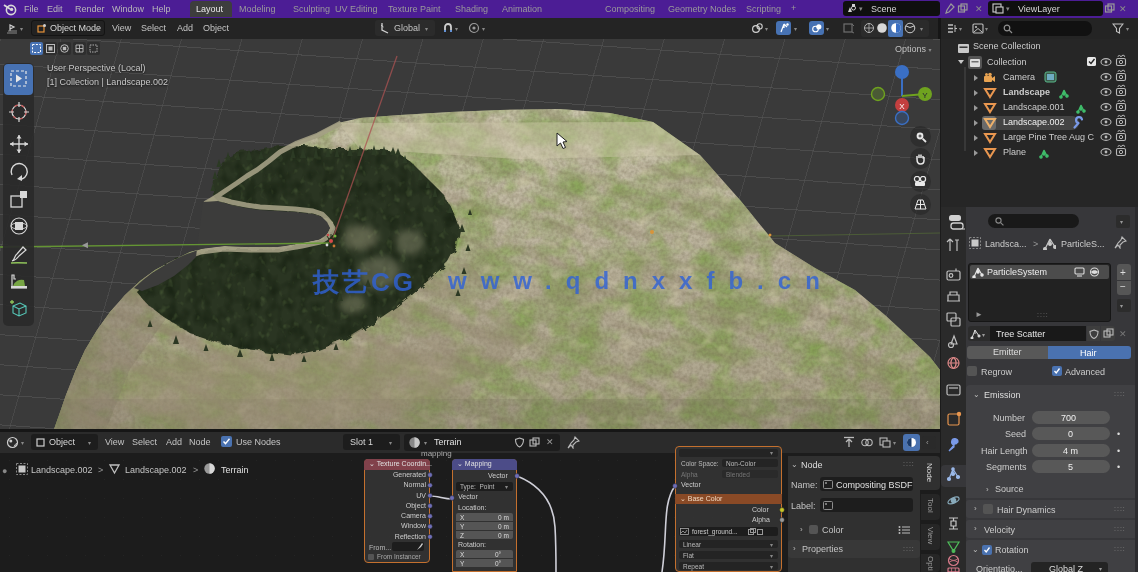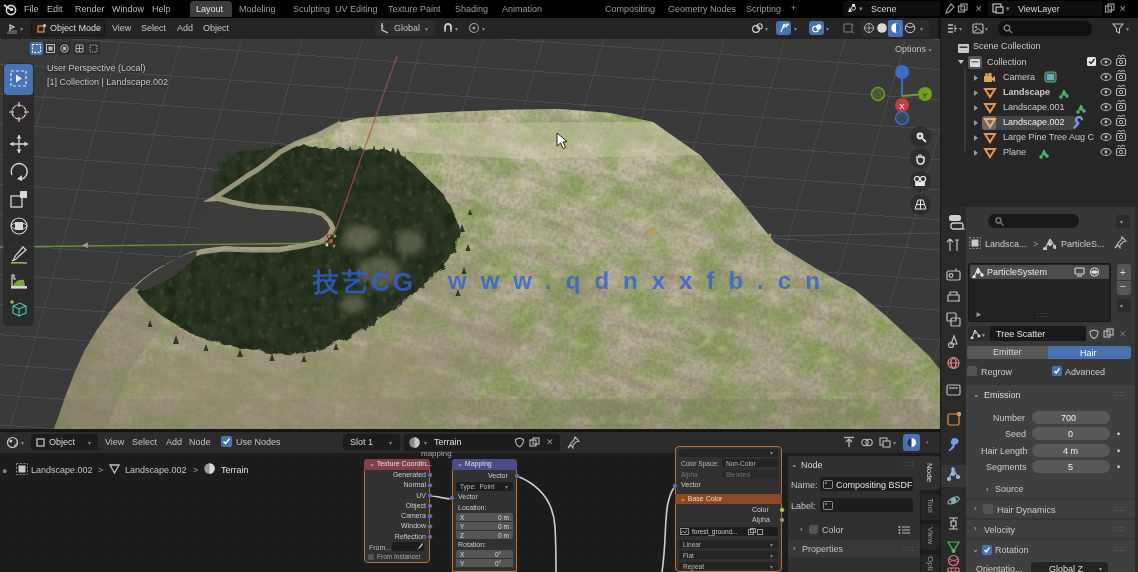--- a/index.html
+++ b/index.html
@@ -6,21 +6,21 @@
   html,body { width:1138px; height:572px; overflow:hidden; background:#1b1b1b; }
   body { font-family:"Liberation Sans", sans-serif; color:#cfcfcf; }
   #app { position:absolute; top:0; left:0; width:1138px; height:572px; }
   .abs { position:absolute; }
   .t { position:absolute; white-space:nowrap; }
 </style>
 </head>
 <body>
 <div id="app">
 
-  <div class="abs" id="topbar" style="left:0;top:0;width:1138px;height:18px;background:#000000;font-size:9px;color:#b8b8b8;">
+  <div class="abs" id="topbar" style="left:0;top:0;width:1138px;height:18px;background:#4c1d95;font-size:9px;color:#b8b8b8;">
     <svg class="abs" style="left:3px;top:2px;" width="15" height="14" viewBox="0 0 15 14">
       <circle cx="8" cy="8" r="4.6" fill="none" stroke="#d8d8d8" stroke-width="1.6"></circle>
       <circle cx="8.6" cy="7.4" r="1.7" fill="#d8d8d8"></circle>
       <path d="M1,3 L7,7" stroke="#d8d8d8" stroke-width="1.8"></path>
     </svg>
     <span class="t" style="left:24px;top:4px;">File</span>
     <span class="t" style="left:47px;top:4px;">Edit</span>
     <span class="t" style="left:75px;top:4px;">Render</span>
     <span class="t" style="left:112px;top:4px;">Window</span>
     <span class="t" style="left:152px;top:4px;">Help</span>

